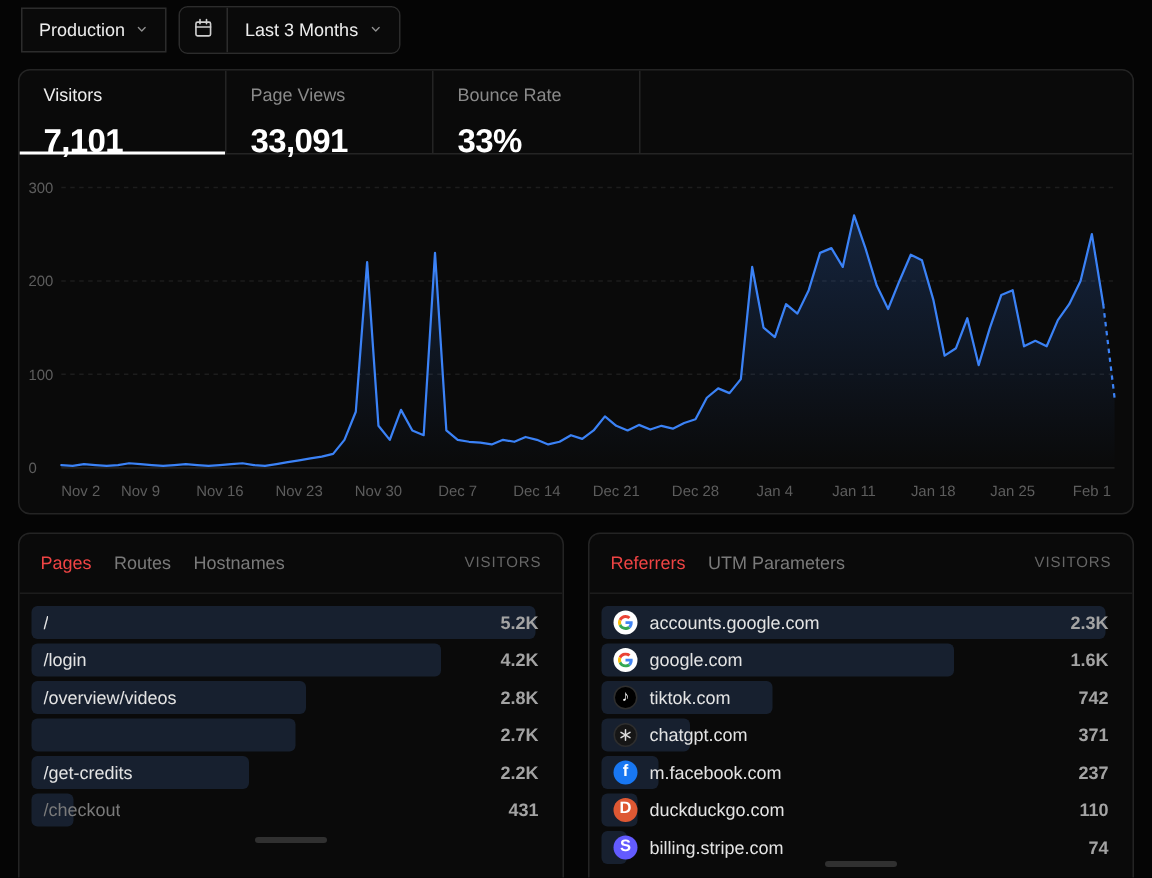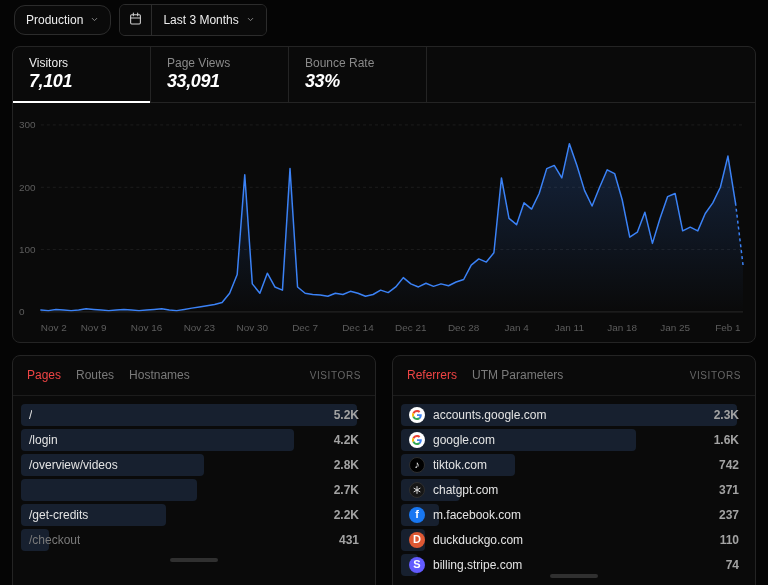--- a/index.html
+++ b/index.html
@@ -16,32 +16,32 @@
     background: radial-gradient(circle at 35% 30%, #c98a5b, #7c4f2c 75%); flex:0 0 auto; }
   .domain { font-size:13px; color:#ededed; cursor:pointer; }
   .ext svg { display:block; }
   .plus { color:#8f8f8f; font-size:12px; cursor:pointer; }
   .vline { width:1px; height:13px; background:#333; display:inline-block; }
   .odot { width:6px; height:6px; border:1px solid #5a5a5a; border-radius:50%; display:inline-block; }
   .online { color:#8f8f8f; font-size:12px; }
   .tb-right { display:flex; align-items:center; gap:8px; }
   .btn, .btn-cal {
     display:flex; align-items:center; gap:7px; height:30px; padding:0 11px;
-    background:#0a0a0a; border:1px solid #2c2c2c; border-radius:11px;
+    background:#0a0a0a; border:1px solid #2c2c2c; border-radius:0;
     color:#ededed; font-size:12px; font-family:inherit; cursor:pointer;
   }
   .btn-joined { display:flex; align-items:stretch; border:1px solid #2c2c2c; border-radius:6px; background:#0a0a0a; overflow:hidden;justify-content:space-between; }
   .btn-joined .btn-cal { border:none; border-radius:0; border-right:1px solid #2c2c2c; padding:0 9px; }
   .btn-joined .btn { border:none; border-radius:0; }
   
   .card { margin:6px 12px 0; background:#0a0a0a; border:1px solid #242424; border-radius:8px; overflow:hidden; }
   .stats-row { display:flex; height:56px; border-bottom:1px solid #242424; }
   .stat { width:138px; padding:9px 16px 7px; border-right:1px solid #242424; position:relative; cursor:pointer; }
   .stat .s-label { font-size:12px; color:#8a8a8a; }
-  .stat .s-value { font-size:18px; font-weight:700; letter-spacing:-0.4px; color:#fff; margin-top:1px;font-style:italic; }
+  .stat .s-value { font-size:22px; font-weight:700; letter-spacing:-0.4px; color:#fff; margin-top:11px; }
   .stat.active .s-label { color:#ededed; }
   .stat.active::after { content:""; position:absolute; left:0; right:0; bottom:-1px; height:2px; background:#fff; }
   .chart-wrap { padding:10px 4px 2px 2px; }
   #chart { display:block; width:100%; height:auto; }
   #chart text { font-family:"Liberation Sans", sans-serif; font-size:10px; fill:#5d5d5d; }
   
   .panels { display:flex; gap:16px; margin:12px 12px 0; align-items:flex-start; }
   .panel { flex:1; position:relative; background:#0a0a0a; border:1px solid #242424; border-radius:8px 8px 0 0; height:300px; overflow:hidden; }
   .panel-head { display:flex; align-items:center; justify-content:space-between; padding:0 14px; height:40px; border-bottom:1px solid #1c1c1c; }
   .tabs { display:flex; gap:15px; }

